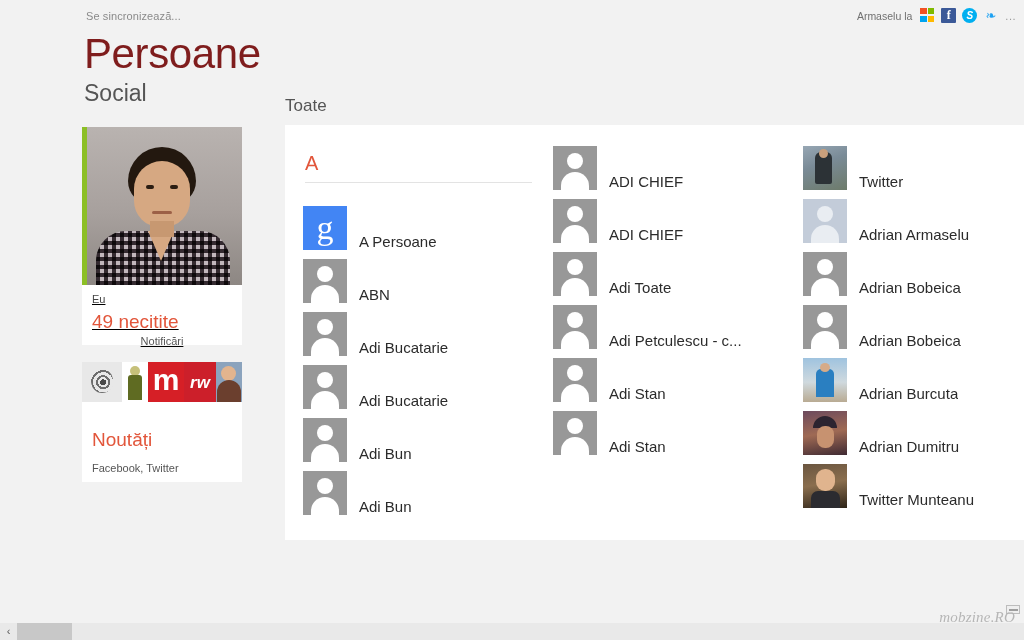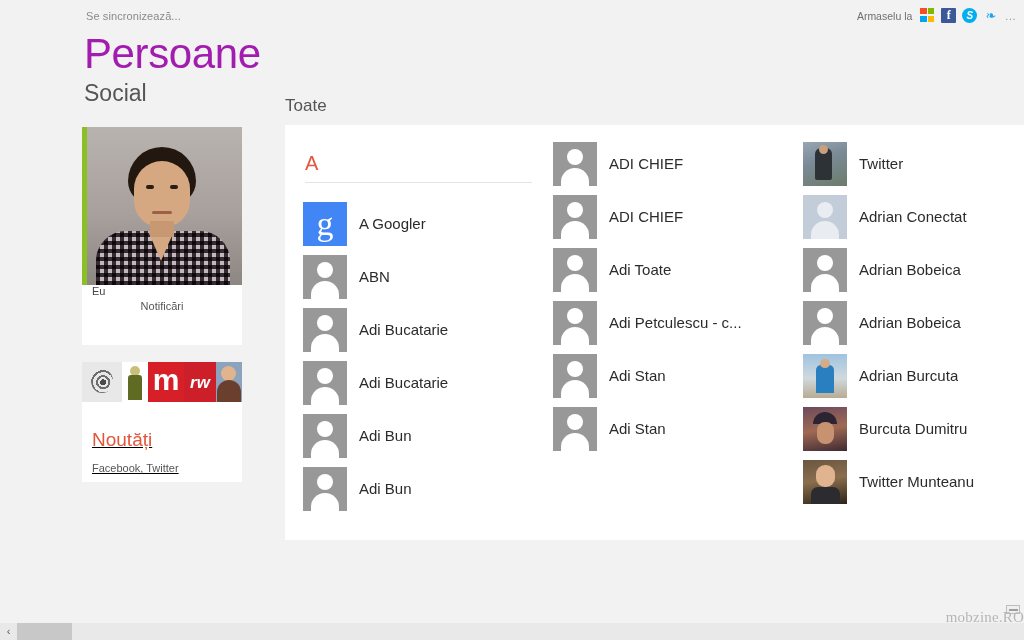--- a/index.html
+++ b/index.html
@@ -38,21 +38,21 @@
     background:#00aff0; color:#fff; border-radius:50%;
     font-size:10px; line-height:15px; text-align:center; font-weight:bold;
     font-style: italic;
   }
   .svc-tw { color:#1da1f2; font-size:13px; line-height:15px; text-align:center; }
   .conn-more { font-size:11px; color:#9a9a9a; letter-spacing:.5px; margin-left:1px; }
 
   
   .page-title {
     position: absolute; left: 84px; top: 30px;
-    font-size: 42px; font-weight: 300; color: #a21caf;
+    font-size: 42px; font-weight: 300; color: #7f1d1d;
     letter-spacing: -0.4px;
   }
 
   
   .sec-social {
     position: absolute; left: 84px; top: 80px;
     font-size: 23px; font-weight: 300; color: #555;
   }
   .sec-all {
     position: absolute; left: 285px; top: 96px;
@@ -94,21 +94,21 @@
     background:
       repeating-linear-gradient(90deg, #3c3238 0 4px, #ded8db 4px 8px),
       repeating-linear-gradient(0deg, #3c3238 0 4px, #ded8db 4px 8px);
     background-blend-mode: multiply;
     border-radius: 30px 30px 0 0;
   }
   .shirt::after{
     content:""; position:absolute; left:52px; top:0; width:26px; height:30px;
     background:#d6a882; clip-path: polygon(0 0, 100% 0, 50% 100%);
   }
-  .me-meta { padding: 0 10px 0 10px; }
+  .me-meta { padding: 8px 10px 0 10px; text-decoration: underline; }
   .me-name { font-size: 11px; color: #444; }
   .me-count { font-size: 19px; font-weight: 300; color: #e2563b; margin-top: 7px; line-height: 1.05; }
   .me-sub { font-size: 11px; color: #555; margin-top: 3px; text-align: center; }
 
   .tile-news {
     position: absolute; left: 82px; top: 362px;
     width: 160px; height: 120px; background: #ffffff;
   }
   .news-thumbs { display: flex; height: 40px; width: 160px; overflow: hidden; }
   .nt { height: 40px; flex: 0 0 auto; position: relative; }
@@ -129,42 +129,42 @@
     font-family:"Liberation Sans", sans-serif;
   }
   .nt4 { width: 32px; background: #cc1f2a; }
   .nt4::before{
     content:"rw"; position:absolute; inset:0; color:#fff; font-weight:bold; font-style:italic;
     font-size:17px; line-height:42px; text-align:center;
   }
   .nt5 { width: 26px; background: #8ba3bd; overflow:hidden; }
   .nt5::before{ content:""; position:absolute; left:5px; top:4px; width:15px; height:15px; border-radius:50%; background:#e2b48e; }
   .nt5::after{ content:""; position:absolute; left:1px; top:18px; width:24px; height:22px; border-radius:12px 12px 0 0; background:#6b3f2e; }
-  .news-meta { padding: 28px 10px 0 10px; text-decoration: underline; }
+  .news-meta { padding: 28px 10px 0 10px; }
   .news-title { font-size: 19px; font-weight: 300; color: #e2563b; line-height: 1.05; }
   .news-sub { font-size: 11px; color: #555; margin-top: 12px; }
 
   
   .contacts-panel {
     position: absolute; left: 285px; top: 125px;
     width: 739px; height: 415px; background: #ffffff;
   }
   .group-head {
     position: absolute; left: 20px; top: 28px; width: 227px;
   }
   .group-letter { font-size: 20px; font-weight: 300; color: #e2563b; line-height: 1; }
   .group-rule { margin-top: 9px; height: 1px; background: #e3e3e3; width: 227px; }
 
   .cols { position: absolute; left: 18px; top: 0; display: flex; gap: 0; }
   .col { width: 250px; padding-top: 0; }
   .col:nth-child(1) { padding-top: 72px; }
   .col:nth-child(2) { padding-top: 12px; }
   .col:nth-child(3) { padding-top: 12px; }
 
-  .contact { display: flex; align-items: center; height: 53px; }
+  .contact { display: flex; align-items: flex-end; height: 53px; }
   .av { width: 44px; height: 44px; flex: 0 0 44px; position: relative; overflow: hidden; }
   .av-ph { background: #989898; }
   .av-ph::before {
     content: ""; position: absolute; left: 50%; top: 7px;
     transform: translateX(-50%); width: 16px; height: 16px;
     border-radius: 50%; background: #fff;
   }
   .av-ph::after {
     content: ""; position: absolute; left: 50%; top: 26px;
     transform: translateX(-50%); width: 28px; height: 22px;
@@ -204,23 +204,23 @@
     position: absolute; left: 0; bottom: 0; width: 1024px; height: 17px;
     background: #e9e9e9; display: flex; align-items: center;
   }
   .sb-arrow {
     width: 17px; height: 17px; text-align: center; line-height: 16px;
     font-size: 11px; color: #5a5a5a;
   }
   .sb-thumb { width: 55px; height: 17px; background: #c8c8c8; }
   .sb-track { flex: 1; height: 17px; }
   .watermark {
-    position: absolute; right: 0; bottom: 14px;
+    position: absolute; right: 9px; bottom: 14px;
     font-family: "Liberation Serif", serif; font-size: 15px;
-    color: #b3b3b3; letter-spacing: .2px; opacity: .95;
+    color: #b3b3b3; letter-spacing: .2px; opacity: .95; font-style: italic;
   }
   .wm-box {
     position: absolute; right: 4px; bottom: 26px;
     width: 14px; height: 9px; border: 1px solid #bdbdbd; background: #efefef;
   }
   .wm-box::after{ content:""; position:absolute; left:2px; top:3px; width:9px; height:2px; background:#9e9e9e; }
 </style>
 </head>
 <body>
 
@@ -254,20 +254,21 @@
       <div class="shirt"></div>
       <div class="face-hair"></div>
       <div class="face-skin"></div>
       <div class="face-eye l"></div>
       <div class="face-eye r"></div>
       <div class="face-mouth"></div>
       <div class="face-neck"></div>
     </div>
     <div class="me-meta">
       <div class="me-name">Eu</div>
+      <div class="me-count">49 necitite</div>
       <div class="me-sub">Notificări</div>
     </div>
   </div>
 
   <div class="tile-news">
     <div class="news-thumbs">
       <div class="nt nt1"></div>
       <div class="nt nt2"></div>
       <div class="nt nt3"></div>
       <div class="nt nt4"></div>
@@ -281,21 +282,21 @@
 
   <div class="contacts-panel">
     <div class="group-head">
       <div class="group-letter">A</div>
       <div class="group-rule"></div>
     </div>
     <div class="cols" id="contact-columns">
         <div class="col">
           <div class="contact">
             <div class="av av-google"></div>
-            <div class="cname">A Googler</div>
+            <div class="cname">A Persoane</div>
           </div>
           <div class="contact">
             <div class="av av-ph"></div>
             <div class="cname">ABN</div>
           </div>
           <div class="contact">
             <div class="av av-ph"></div>
             <div class="cname">Adi Bucatarie</div>
           </div>
           <div class="contact">
@@ -337,37 +338,37 @@
             <div class="cname">Adi Stan</div>
           </div>
         </div>
         <div class="col">
           <div class="contact">
             <div class="av av-p1"></div>
             <div class="cname">Twitter</div>
           </div>
           <div class="contact">
             <div class="av av-ph av-ph-blue"></div>
-            <div class="cname">Adrian Conectat</div>
+            <div class="cname">Adrian Armaselu</div>
           </div>
           <div class="contact">
             <div class="av av-ph"></div>
             <div class="cname">Adrian Bobeica</div>
           </div>
           <div class="contact">
             <div class="av av-ph"></div>
             <div class="cname">Adrian Bobeica</div>
           </div>
           <div class="contact">
             <div class="av av-p2"></div>
             <div class="cname">Adrian Burcuta</div>
           </div>
           <div class="contact">
             <div class="av av-p3"></div>
-            <div class="cname">Burcuta Dumitru</div>
+            <div class="cname">Adrian Dumitru</div>
           </div>
           <div class="contact">
             <div class="av av-p4"></div>
             <div class="cname">Twitter Munteanu</div>
           </div>
         </div>
       </div>
   </div>
 
   <div class="scrollbar">

